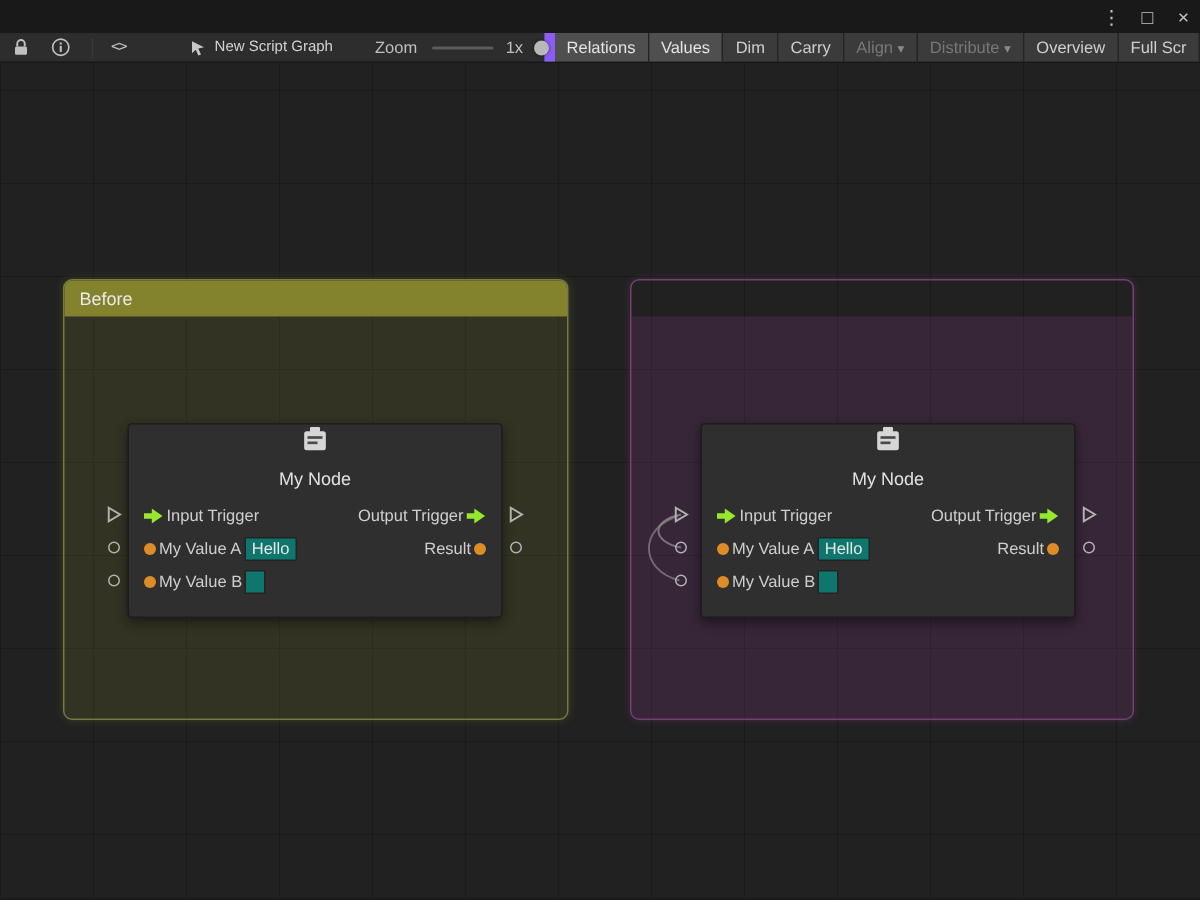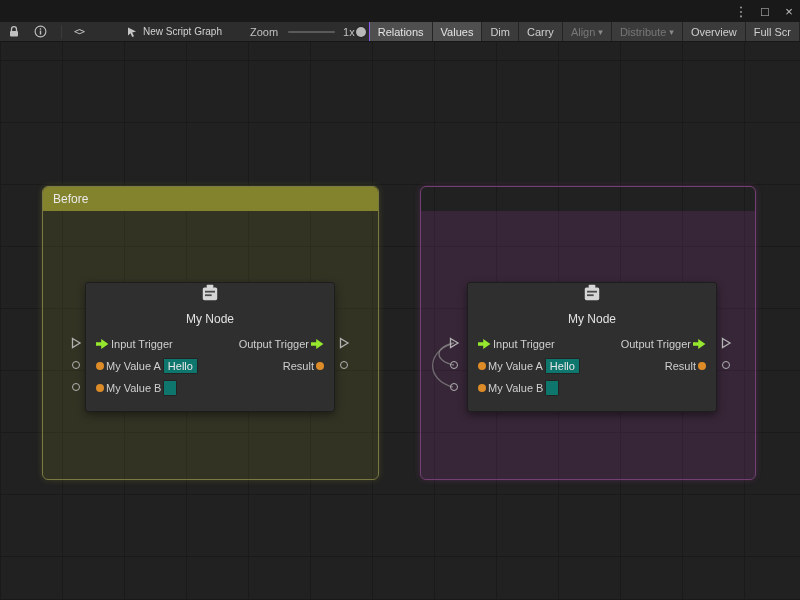--- a/index.html
+++ b/index.html
@@ -26,21 +26,21 @@
   .code-glyph { font-family:"DejaVu Sans Mono", monospace; font-size:10px; color:#c4c4c4; letter-spacing:-1px; }
   .graphname { color:#d2d2d2; font-size:10px; }
   .zoomlabel { color:#c0c0c0; }
   .slider { position:relative; width:80px; height:20px; }
   .slider .track { position:absolute; left:0; right:0; top:9px; height:2px; background:#5a5a5a; border-radius:1px; }
   .slider .knob { position:absolute; left:68px; top:5px; width:10px; height:10px; border-radius:50%;
                   background:#b8b8b8; box-shadow:0 0 2px rgba(0,0,0,.6); }
   .tb-buttons { display:flex; height:20px; margin-left:14px; }
   .tb-btn { display:inline-flex; align-items:center; gap:3px; padding:0 8px; background:#3b3b3b;
             border-right:1px solid #242424; color:#cfcfcf; font-size:11px; height:20px; cursor:default; }
-  .tb-btn:first-child { border-left:1px solid #8b5cf6; }
+  .tb-btn:first-child { border-left:7px solid #8b5cf6; }
   .tb-btn.active { background:#4f4f4f; color:#e4e4e4; }
   .tb-btn.disabled { color:#787878; }
   .caret { font-size:9px; color:#8a8a8a; }
 
   
   .canvas {
     position:relative; height:557px; background-color:#212121;
     background-image:
       linear-gradient(#1a1a1a 1px, transparent 1px),
       linear-gradient(90deg, #1a1a1a 1px, transparent 1px);

